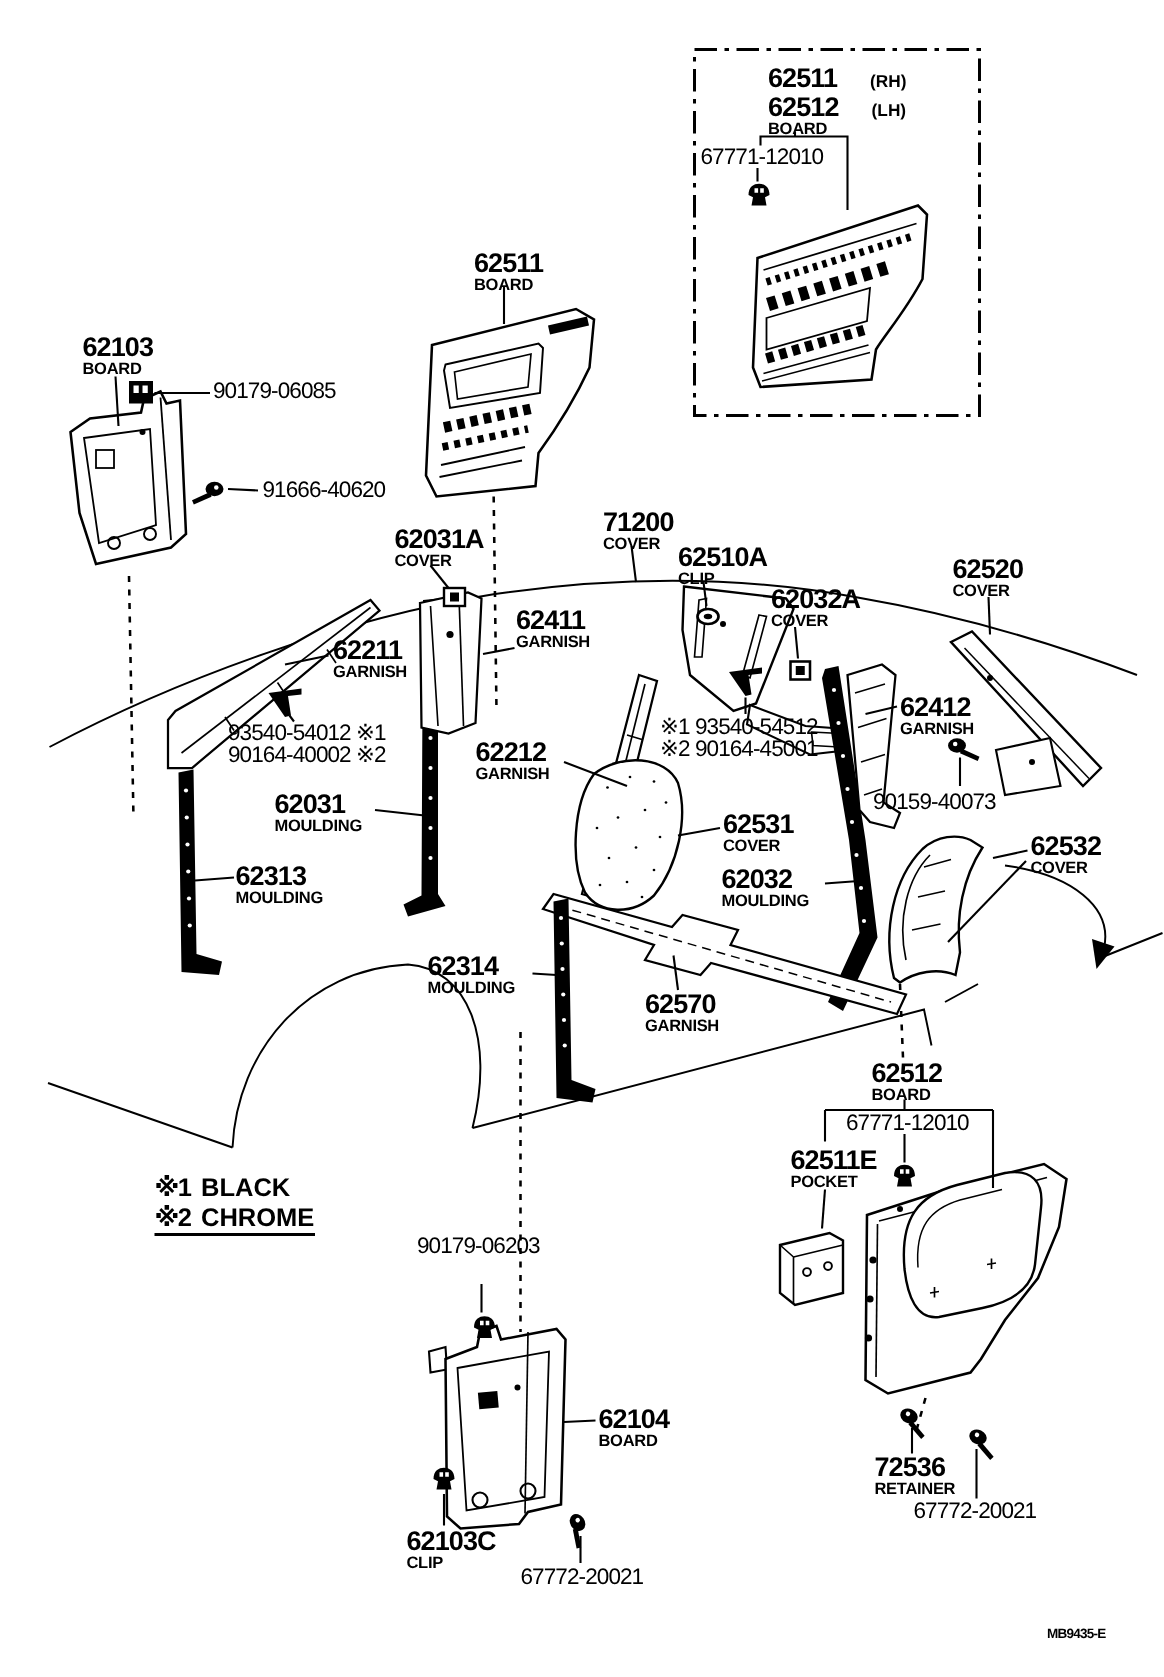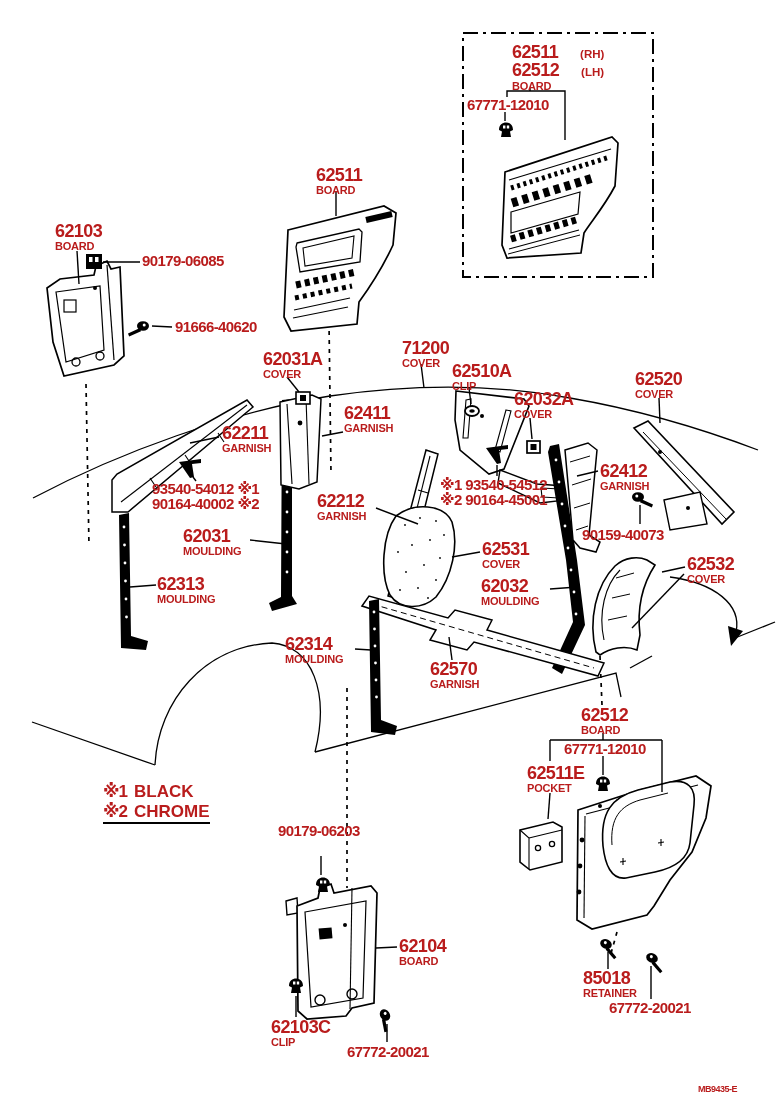--- a/index.html
+++ b/index.html
@@ -1,25 +1,25 @@
 <!DOCTYPE html>
 <html><head>
 <meta charset="utf-8">
 <style>
   html,body{margin:0;padding:0;background:#e8e8e8;}
   .stage{
     position:relative;width:776px;height:1118px;background:#ffffff;
-    font-family:"Liberation Sans","DejaVu Sans",sans-serif;color:#b91c1c;
+    font-family:"Liberation Sans","DejaVu Sans",sans-serif;color:#000000;
     overflow:hidden;
   }
   svg{position:absolute;left:0;top:0;}
   .co{position:absolute;line-height:1.02;white-space:nowrap;}
   .num{font-size:18px;font-weight:bold;letter-spacing:-0.6px;}
   .nm{font-size:11px;font-weight:bold;letter-spacing:-0.2px;margin-top:1px;}
-  .fnum{font-size:15px;font-weight:bold;letter-spacing:-0.6px;text-align:center;}
+  .fnum{font-size:15px;font-weight:normal;letter-spacing:-0.6px;text-align:center;}
   .numline{display:flex;align-items:baseline;gap:6px;}
   .suf{font-size:11.5px;font-weight:bold;padding-left:16px;}
   .legend{position:absolute;font-weight:bold;font-size:17px;line-height:1.1;}
   .lrow{display:flex;gap:7px;align-items:baseline;padding-bottom:1px;}
   .lrow .lmark{letter-spacing:-1px;}
   .underl{border-bottom:2.5px solid #000;}
   .doccode{position:absolute;font-size:9px;font-weight:bold;letter-spacing:-0.5px;margin-top:40px;}
 </style>
 </head>
 <body>
@@ -436,21 +436,21 @@
   <div class="nm">BOARD</div>
 </div>
 <div class="co" style="left:564px;top:741px">
   <div class="fnum">67771-12010</div>
 </div>
 <div class="co" style="left:527px;top:764px">
   <div class="num">62511E</div>
   <div class="nm">POCKET</div>
 </div>
 <div class="co" style="left:583px;top:969px">
-  <div class="num">85018</div>
+  <div class="num">72536</div>
   <div class="nm">RETAINER</div>
 </div>
 <div class="co" style="left:609px;top:1000px">
   <div class="fnum">67772-20021</div>
 </div>
 <div class="co" style="left:278px;top:823px">
   <div class="fnum">90179-06203</div>
 </div>
 <div class="co" style="left:399px;top:937px">
   <div class="num">62104</div>

